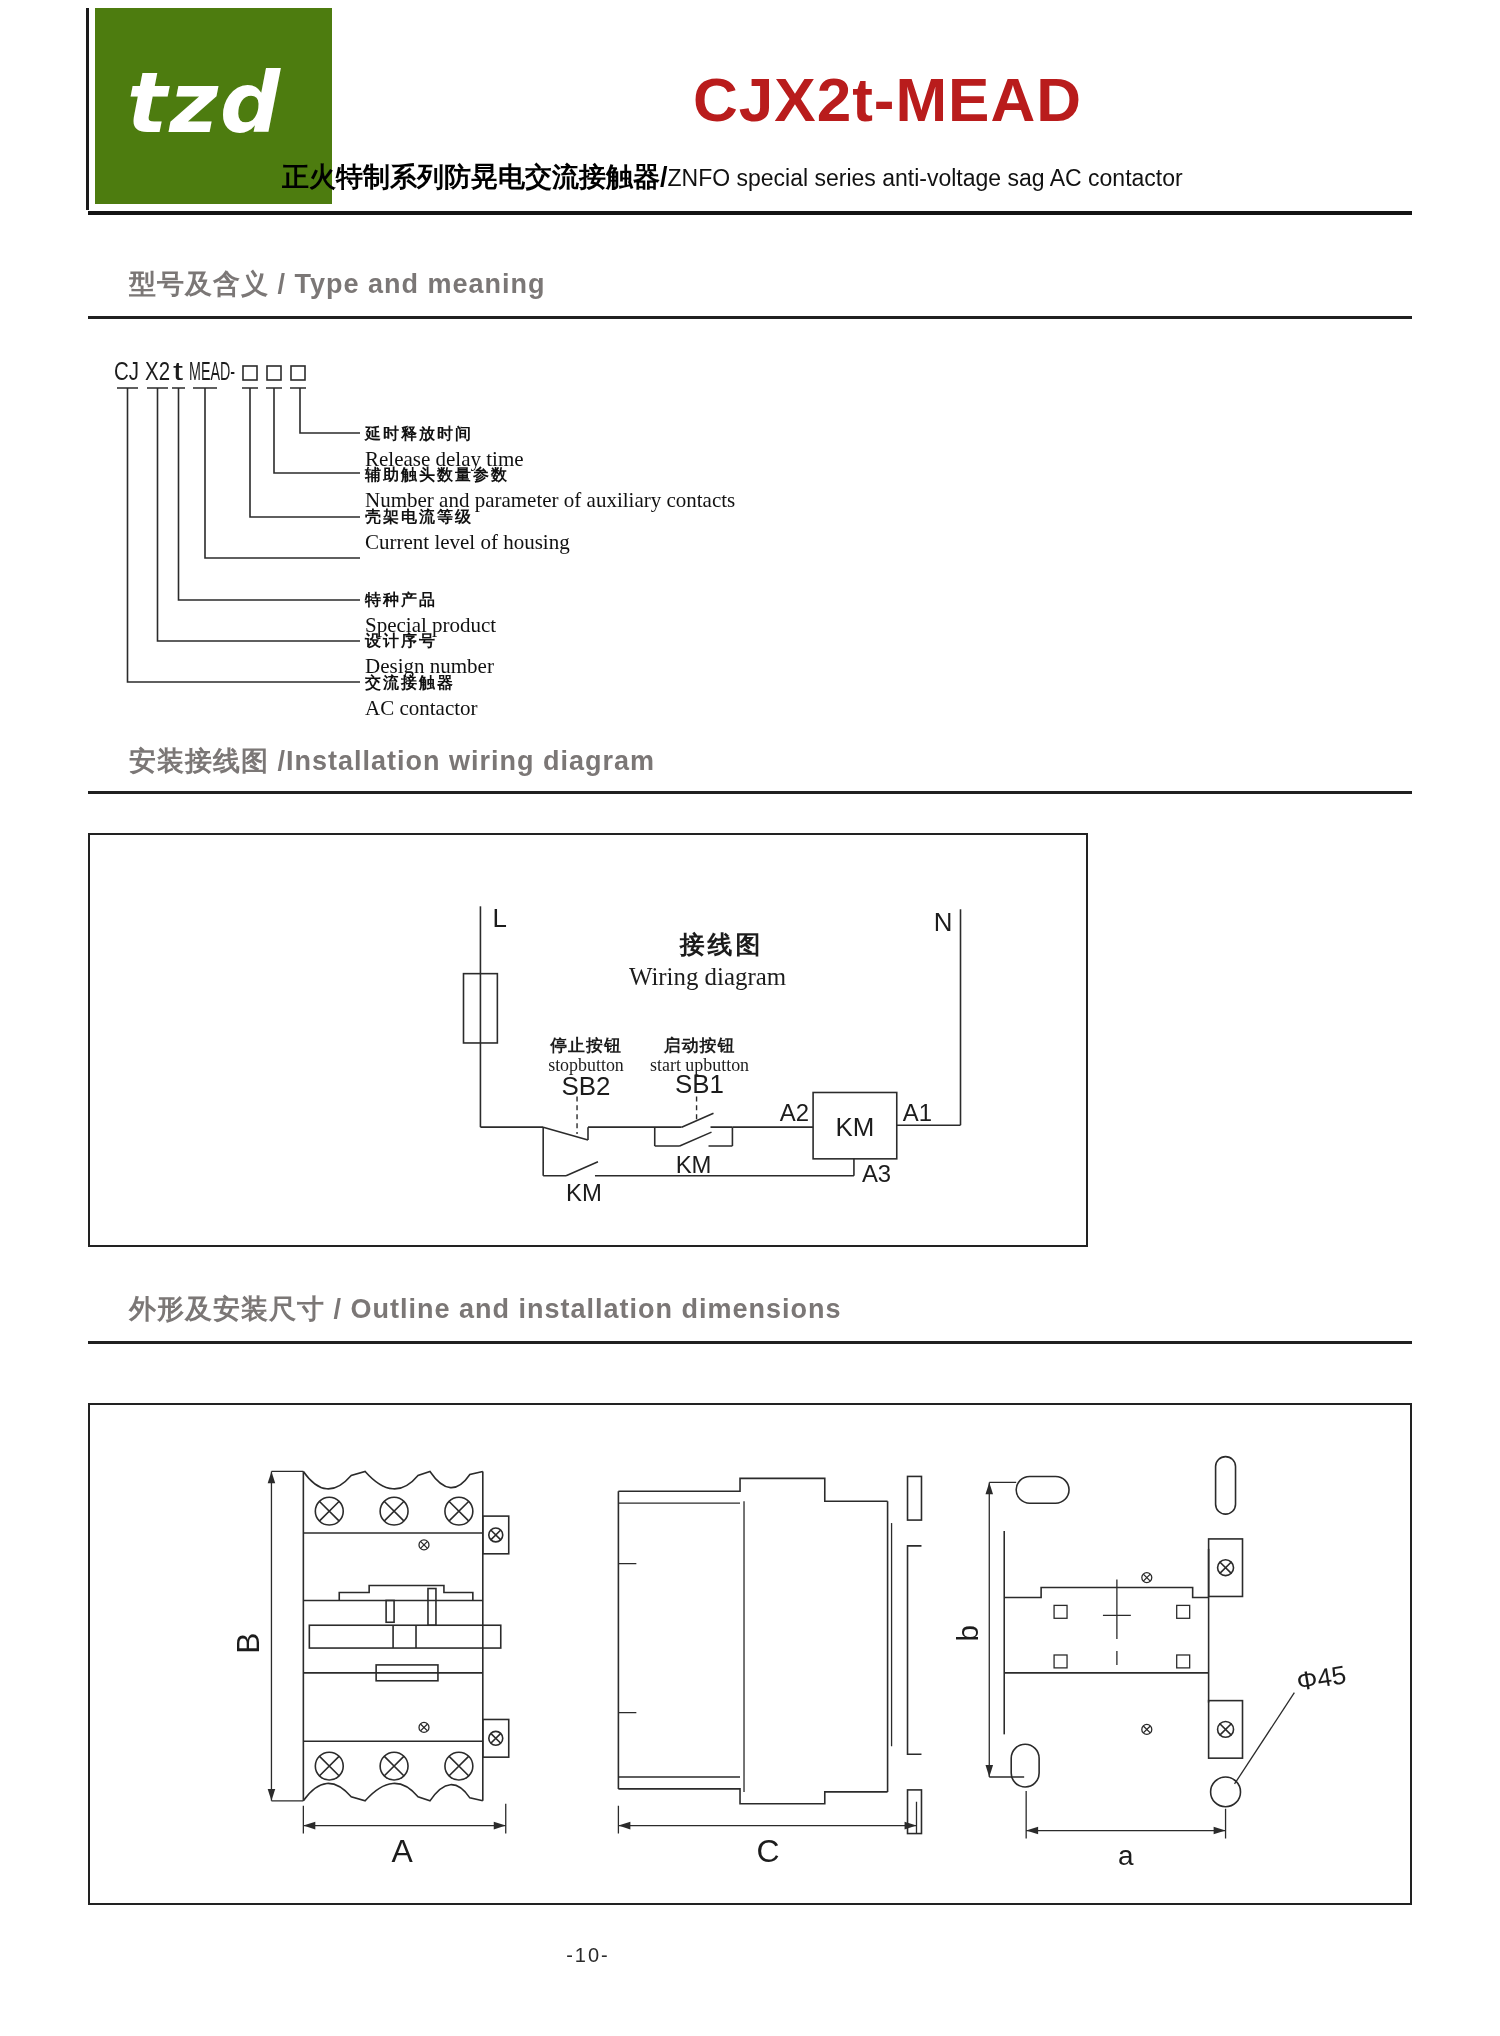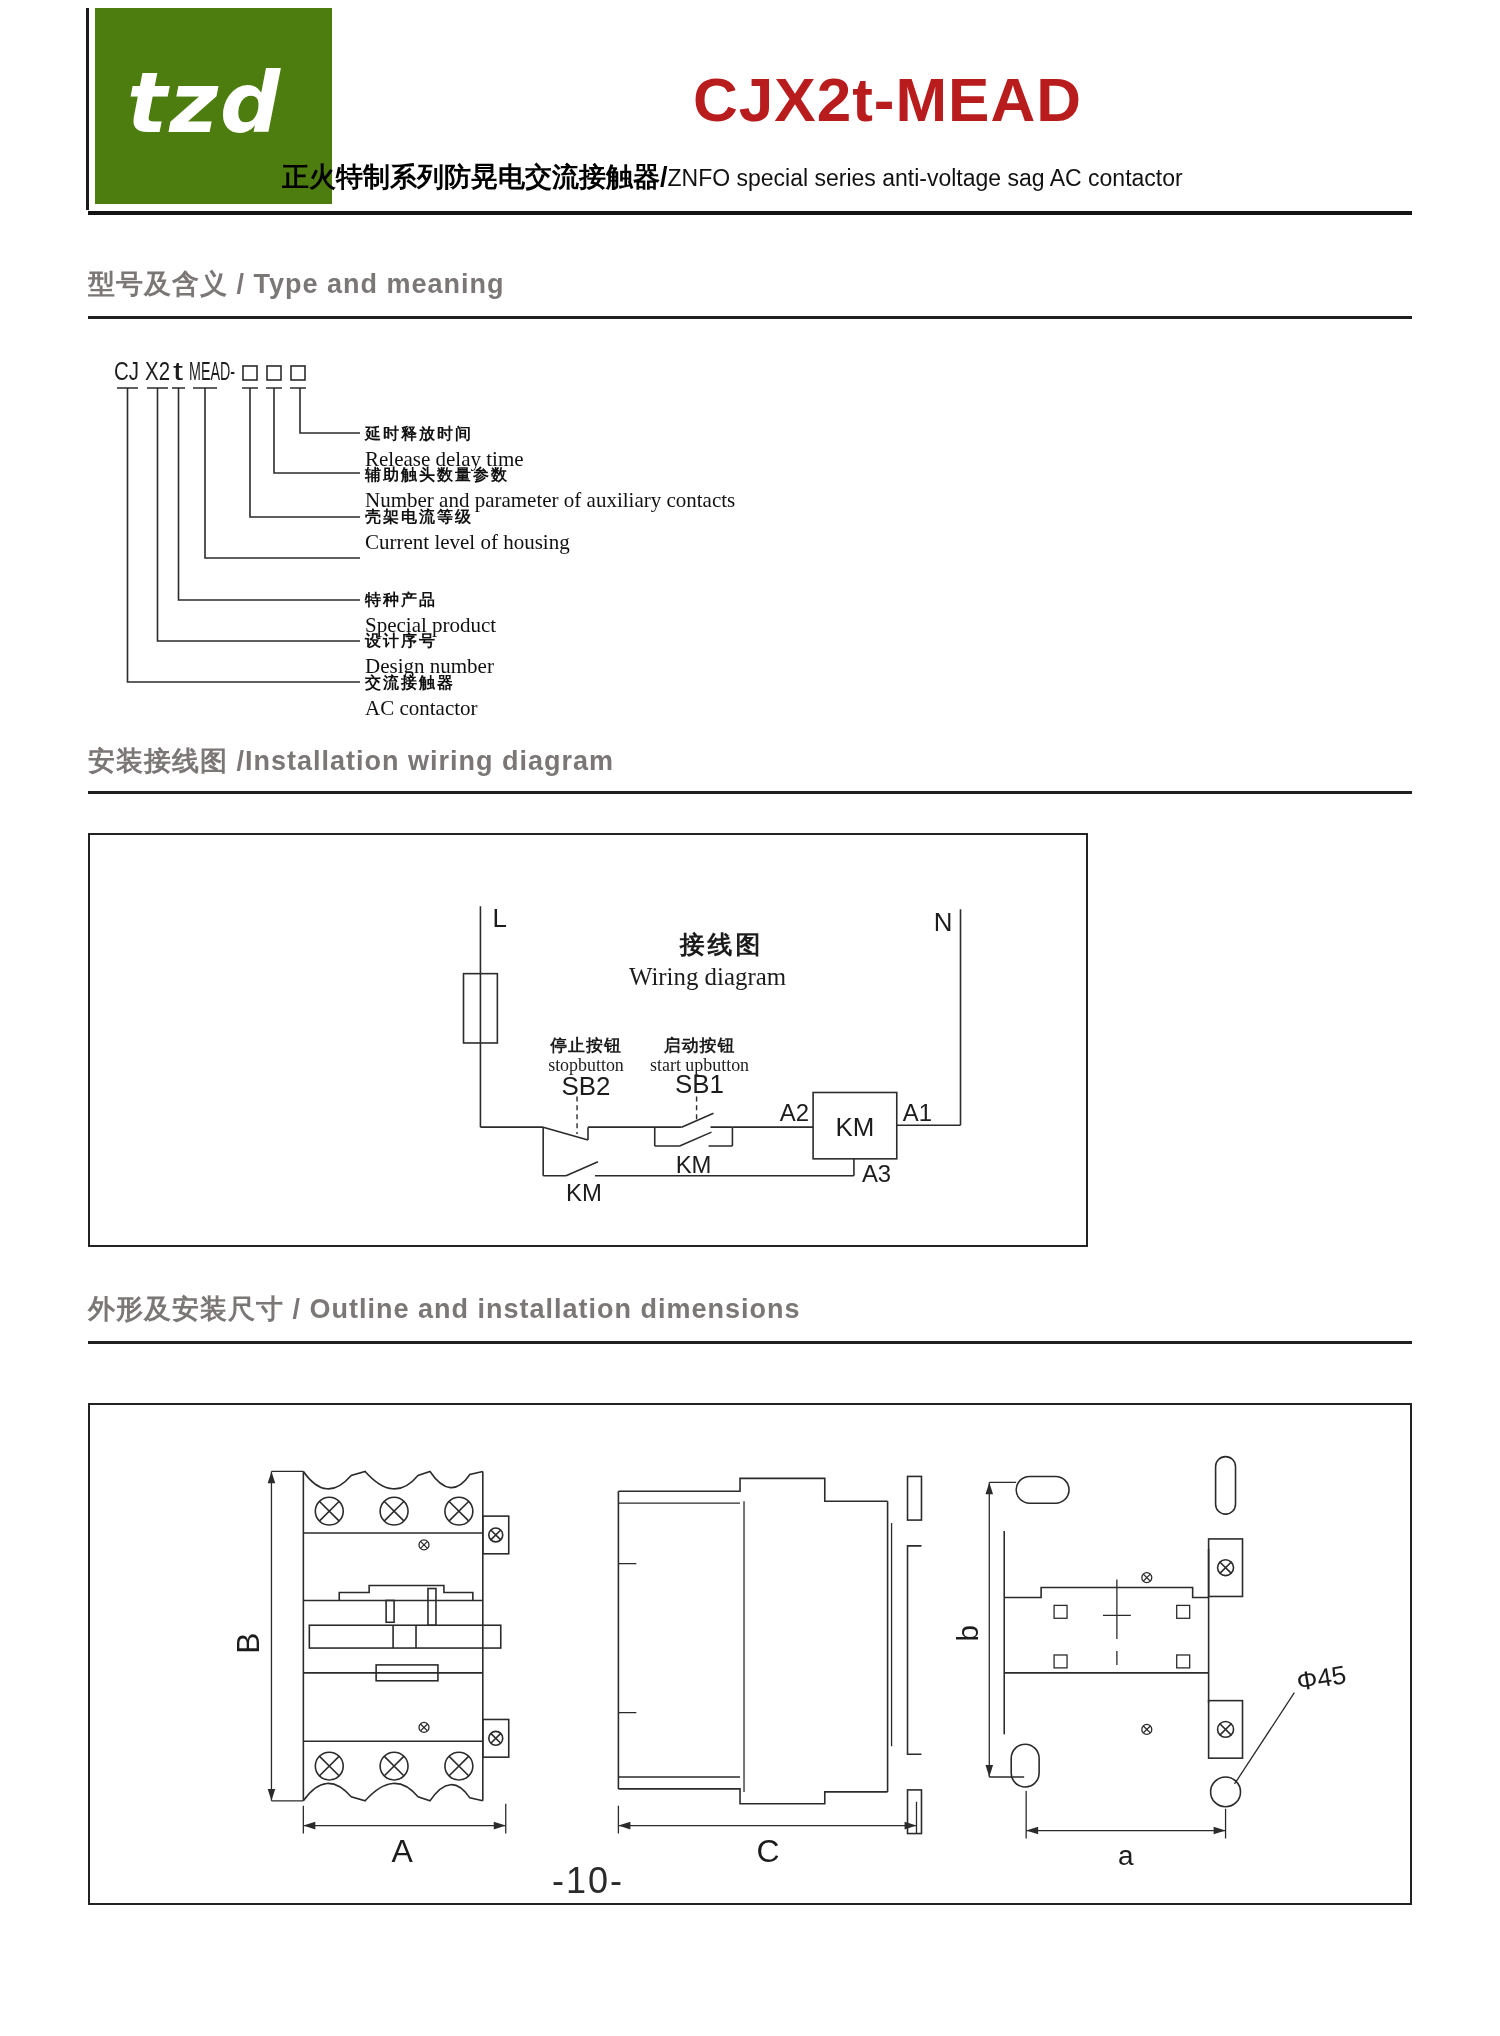--- a/index.html
+++ b/index.html
@@ -9,30 +9,30 @@
   .left-rule{left:86px;top:8px;width:3px;height:202px;background:#1a1a1a;}
   .logo-box{left:95px;top:8px;width:237px;height:196px;background:#4d7c0f;}
   .logo-text{position:absolute;left:32px;top:46px;color:#fff;font-style:italic;font-weight:bold;
              font-size:84px;letter-spacing:2px;font-family:"DejaVu Sans",sans-serif;}
   .model-title{left:482px;top:64px;width:600px;text-align:right;font-weight:bold;
                font-size:62px;color:#b91c1c;letter-spacing:1px;}
   .subtitle{left:282px;top:159px;width:800px;text-align:right;white-space:nowrap;}
   .subtitle-zh{font-weight:bold;font-size:27px;color:#000000;}
   .subtitle-en{font-size:23px;color:#111;}
   .header-rule{left:88px;top:211px;width:1324px;height:4px;background:#141414;}
-  .section-title{color:#7b7776;font-weight:bold;font-size:27px;letter-spacing:1px;white-space:nowrap;}
+  .section-title{color:#7b7776;font-weight:bold;font-size:27px;letter-spacing:1px;white-space:nowrap;margin-left:41px;}
   .section-rule{left:88px;width:1324px;height:3px;background:#202020;}
   .type-diagram{left:88px;top:340px;width:1000px;height:400px;}
   .td-svg{position:absolute;left:0;top:0;}
   .td-label{position:absolute;left:277px;white-space:nowrap;}
   .td-zh{font-size:16px;font-weight:bold;letter-spacing:2px;line-height:25px;color:#111;}
   .td-en{font-family:"Liberation Serif",serif;font-size:21px;line-height:26px;color:#111;}
   .wiring-box{left:88px;top:833px;width:1000px;height:414px;border:2px solid #222;box-sizing:border-box;background:#fff;}
   .outline-box{left:88px;top:1403px;width:1324px;height:502px;border:2px solid #222;box-sizing:border-box;background:#fff;}
-  .page-number{left:88px;top:1860px;width:1000px;text-align:center;font-size:36px;letter-spacing:2px;color:#2b2b2b;}
+  .page-number{left:88px;top:1944px;width:1000px;text-align:center;font-size:20px;letter-spacing:2px;color:#2b2b2b;}
   svg{display:block;}
   .ln{stroke:#2b2b2b;stroke-width:1.6;fill:none;}
   .ln-thin{stroke:#2b2b2b;stroke-width:1.3;fill:none;}
   .dash{stroke:#2b2b2b;stroke-width:1.4;fill:none;stroke-dasharray:5 4;}
   .dim{stroke:#2b2b2b;stroke-width:1.3;fill:none;}
   .t-sans{font-family:"Liberation Sans",sans-serif;fill:#1c1c1c;}
   .t-serif{font-family:"Liberation Serif",serif;fill:#1c1c1c;}
   .t-bold{font-weight:bold;}
 </style>
 </head>

